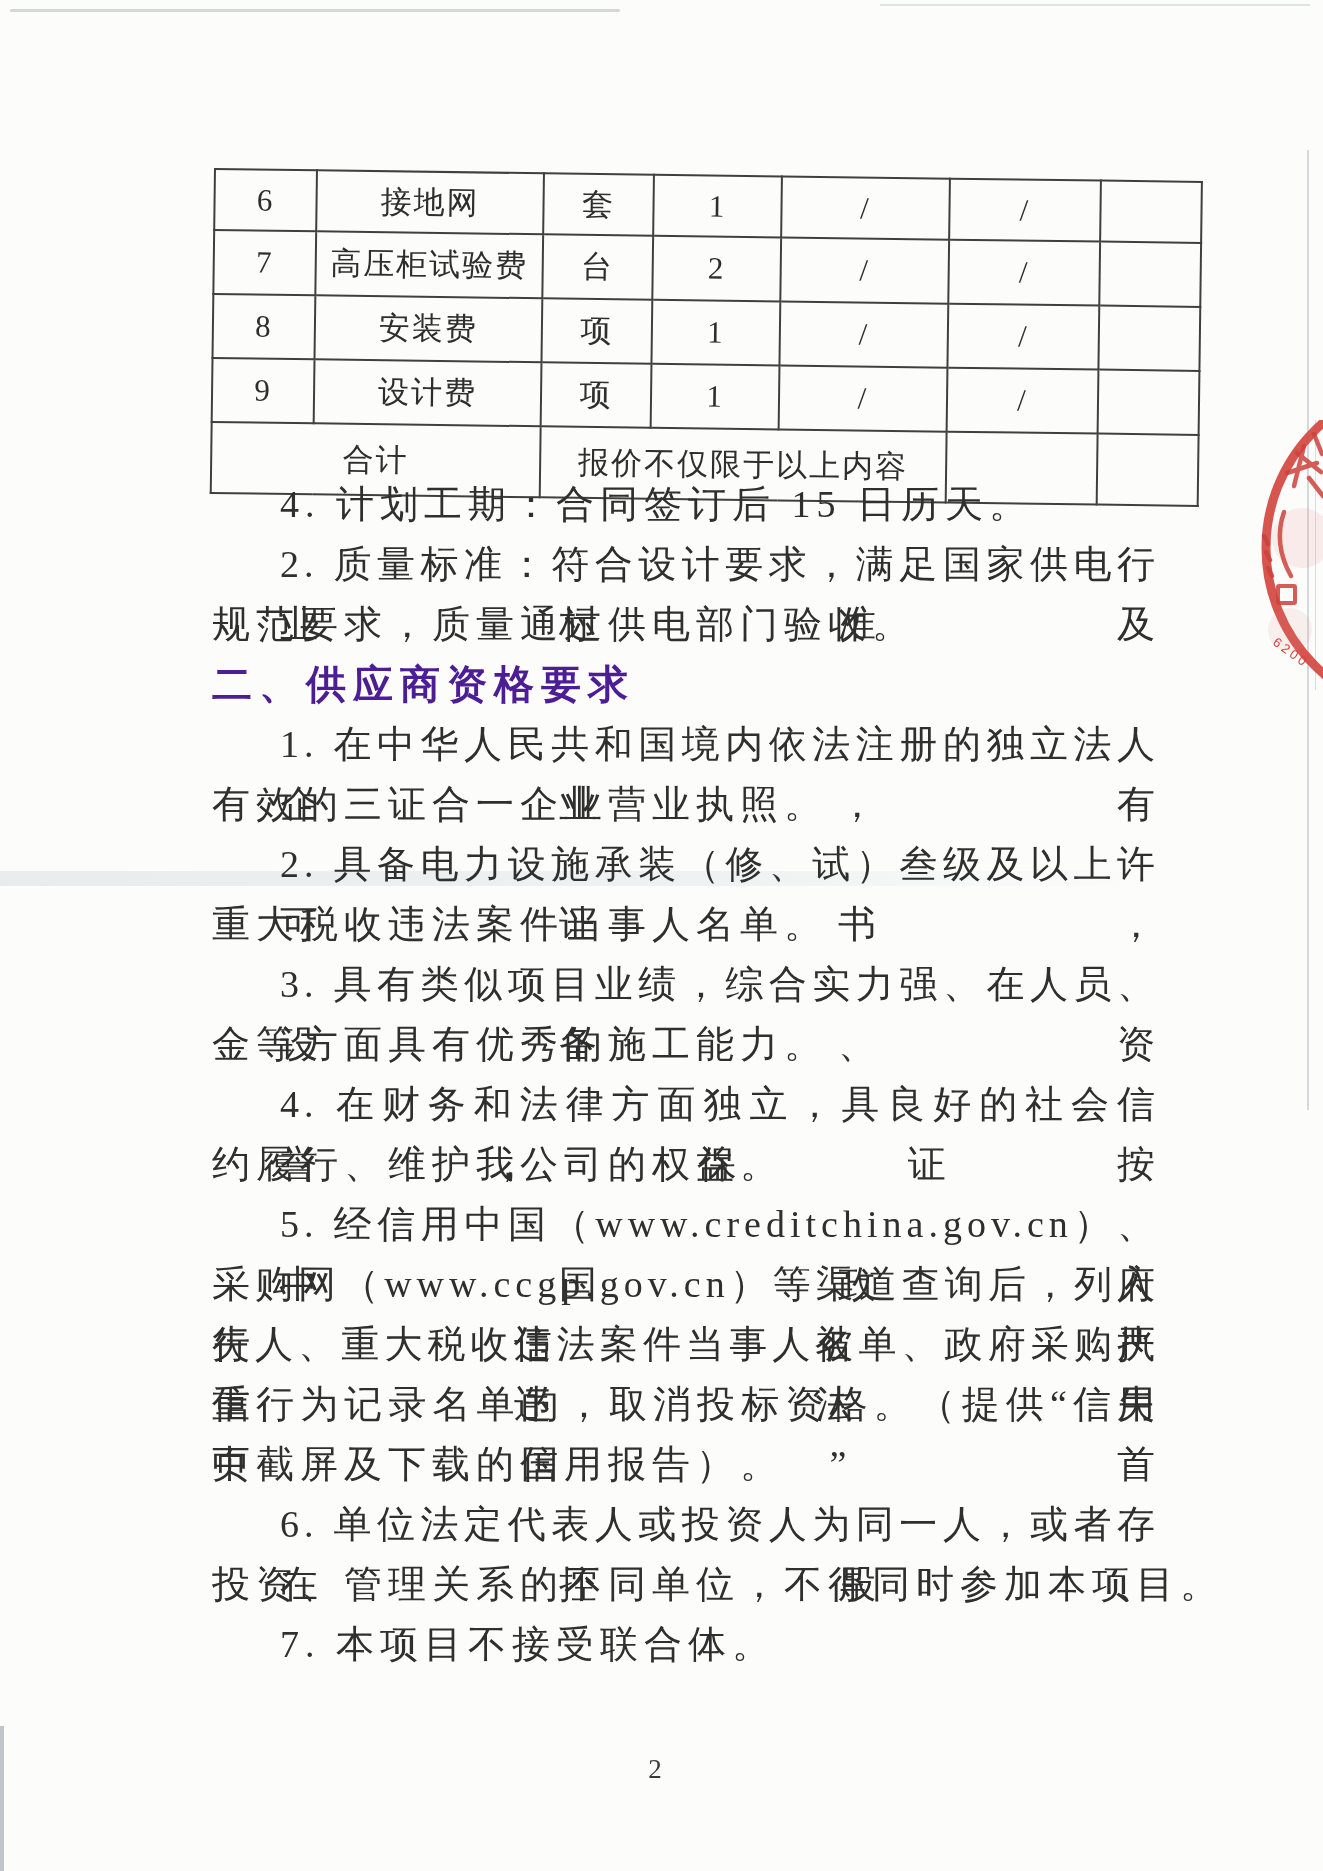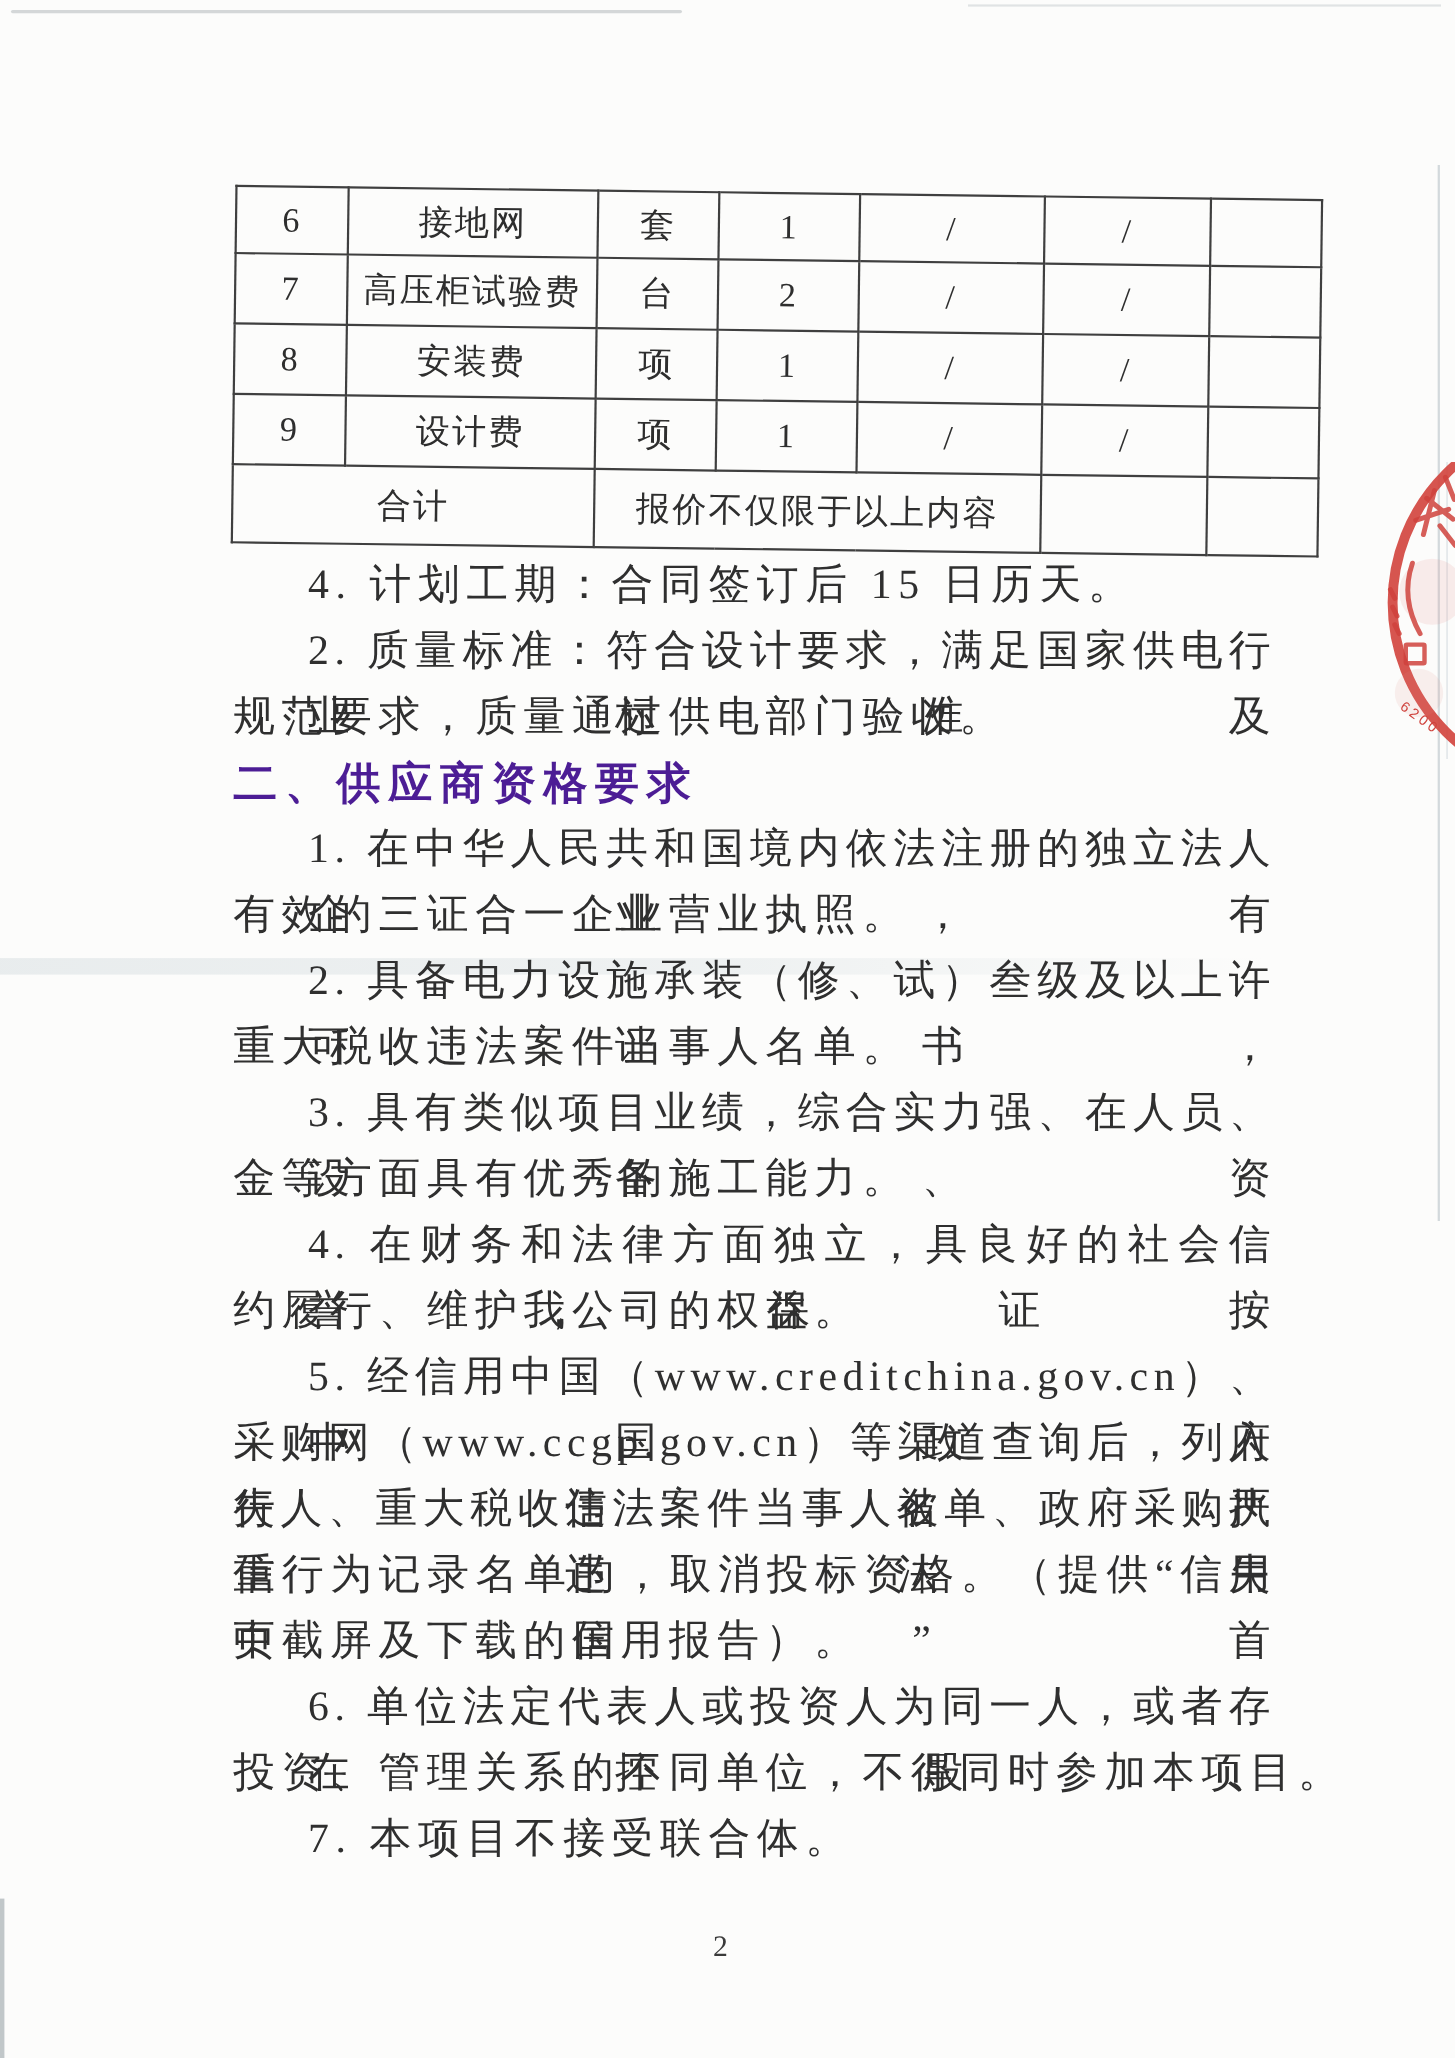--- a/index.html
+++ b/index.html
@@ -34,21 +34,21 @@
     border:2px solid #3f3f3f;
     text-align:center;vertical-align:middle;
     padding:0;overflow:hidden;white-space:nowrap;
   }
   tr.r-item{height:64px;}
   tr.r-item-first{height:61px;}
   tr.r-total{height:71px;}
 
   
   .body-text{
-    position:absolute;left:212px;top:502px;width:948px;
+    position:absolute;left:212px;top:474px;width:948px;
     font-size:38px;line-height:60px;letter-spacing:6px;
     color:#2f2f2f;
   }
   .line{height:60px;white-space:nowrap;}
   .ind{padding-left:68px;}
   .jst{
     white-space:normal;
     text-align:justify;text-align-last:justify;
     text-justify:inter-character;
     letter-spacing:5px;

